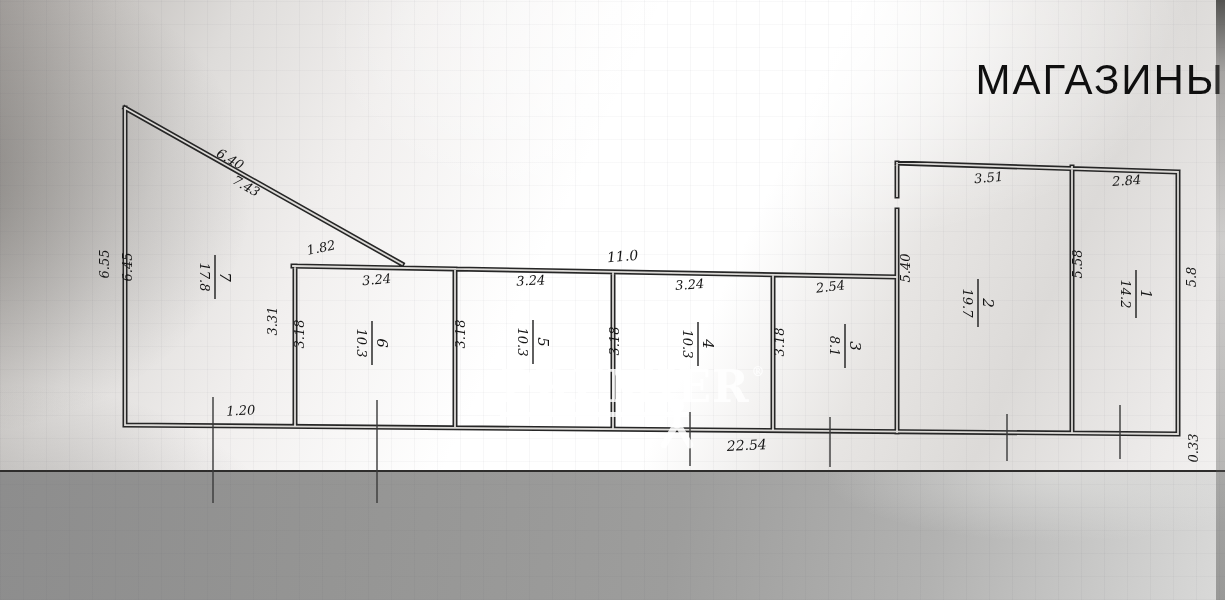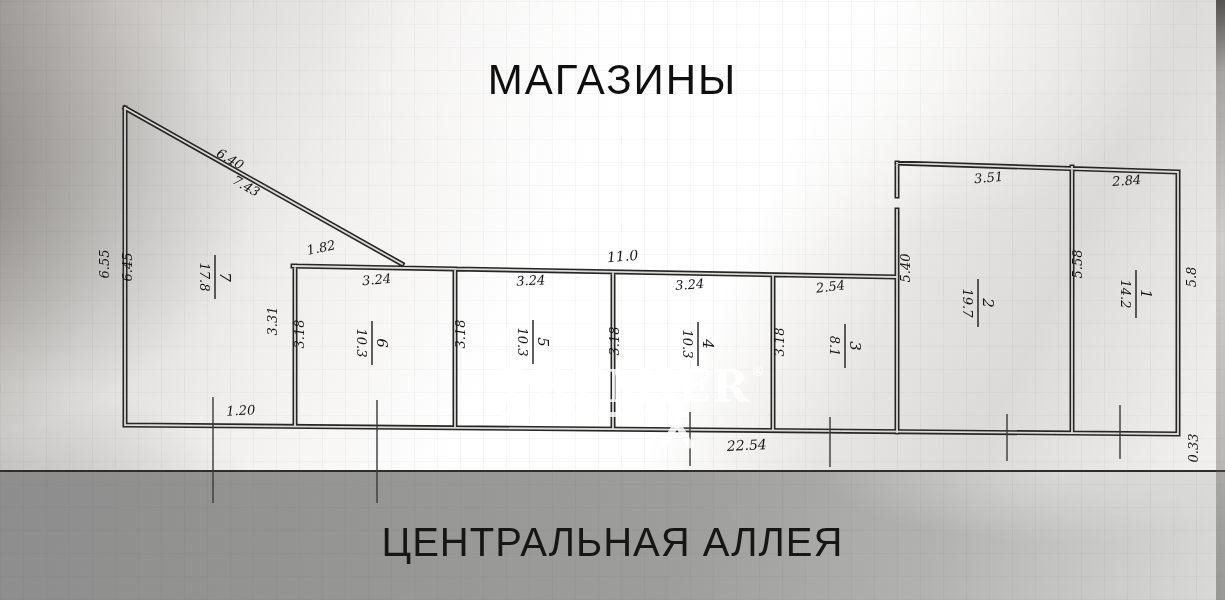--- a/index.html
+++ b/index.html
@@ -23,21 +23,21 @@
     border-top:2px solid #2e2d2c;box-sizing:border-box;
     background:
       radial-gradient(ellipse 340px 100px at 1060px 0px, rgba(235,235,233,0.55), rgba(235,235,233,0) 70%),
       linear-gradient(100deg,#8d8d8d 0%,#959594 28%,#9d9d9c 55%,#b2b2b1 76%,#cdcdcc 92%,#dadad9 100%);
   }
   .edge-right{
     position:absolute;right:0;top:0;width:9px;height:600px;z-index:6;pointer-events:none;
     background:linear-gradient(180deg, rgba(38,38,36,0.75), rgba(92,90,88,0.45) 12%, rgba(124,124,122,0.25) 40%, rgba(74,74,72,0.45) 100%);
   }
   .title-top{
-    position:absolute;left:0;right:0;top:56px;z-index:4;text-align:center;
+    position:absolute;left:0;right:0;top:56px;z-index:4;text-align:right;
     font-size:42px;font-weight:400;letter-spacing:2px;color:#0f0f0f;
   }
   .title-bottom{
     position:absolute;left:0;right:0;top:520px;z-index:4;text-align:center;
     font-size:40px;font-weight:400;letter-spacing:1px;color:#161616;
   }
   svg.plan{position:absolute;inset:0;z-index:3;}
   .walls-dark{stroke:#262626;stroke-width:5;fill:none;stroke-linecap:square;}
   .walls-light{stroke:#dcdad7;stroke-width:1.8;fill:none;stroke-linecap:square;}
   .ticks{stroke:#3a3a3a;stroke-width:1.4;fill:none;}
@@ -135,16 +135,15 @@
     <div class="wm-brand"><span>PREMIER</span><sup>®</sup></div>
     <div class="wm-bar">
       <svg class="wm-fig" width="42" height="52" viewBox="0 0 42 52">
         <circle cx="21" cy="9" r="7" fill="rgba(255,255,255,0.82)"></circle>
         <path d="M21,15 L21,28" stroke="rgba(255,255,255,0.82)" stroke-width="7" stroke-linecap="round" fill="none"></path>
         <path d="M21,26 L8,48 M21,26 L34,48" stroke="rgba(255,255,255,0.82)" stroke-width="6.5" stroke-linecap="round" fill="none"></path>
       </svg>
     </div>
   </div>
 
-  <div class="title-bottom">ЦЕНТРАЛЬНАЯ АЛЛЕЯ</div>
 
   <div class="edge-right"></div>
 </div>
 
 </body></html>

